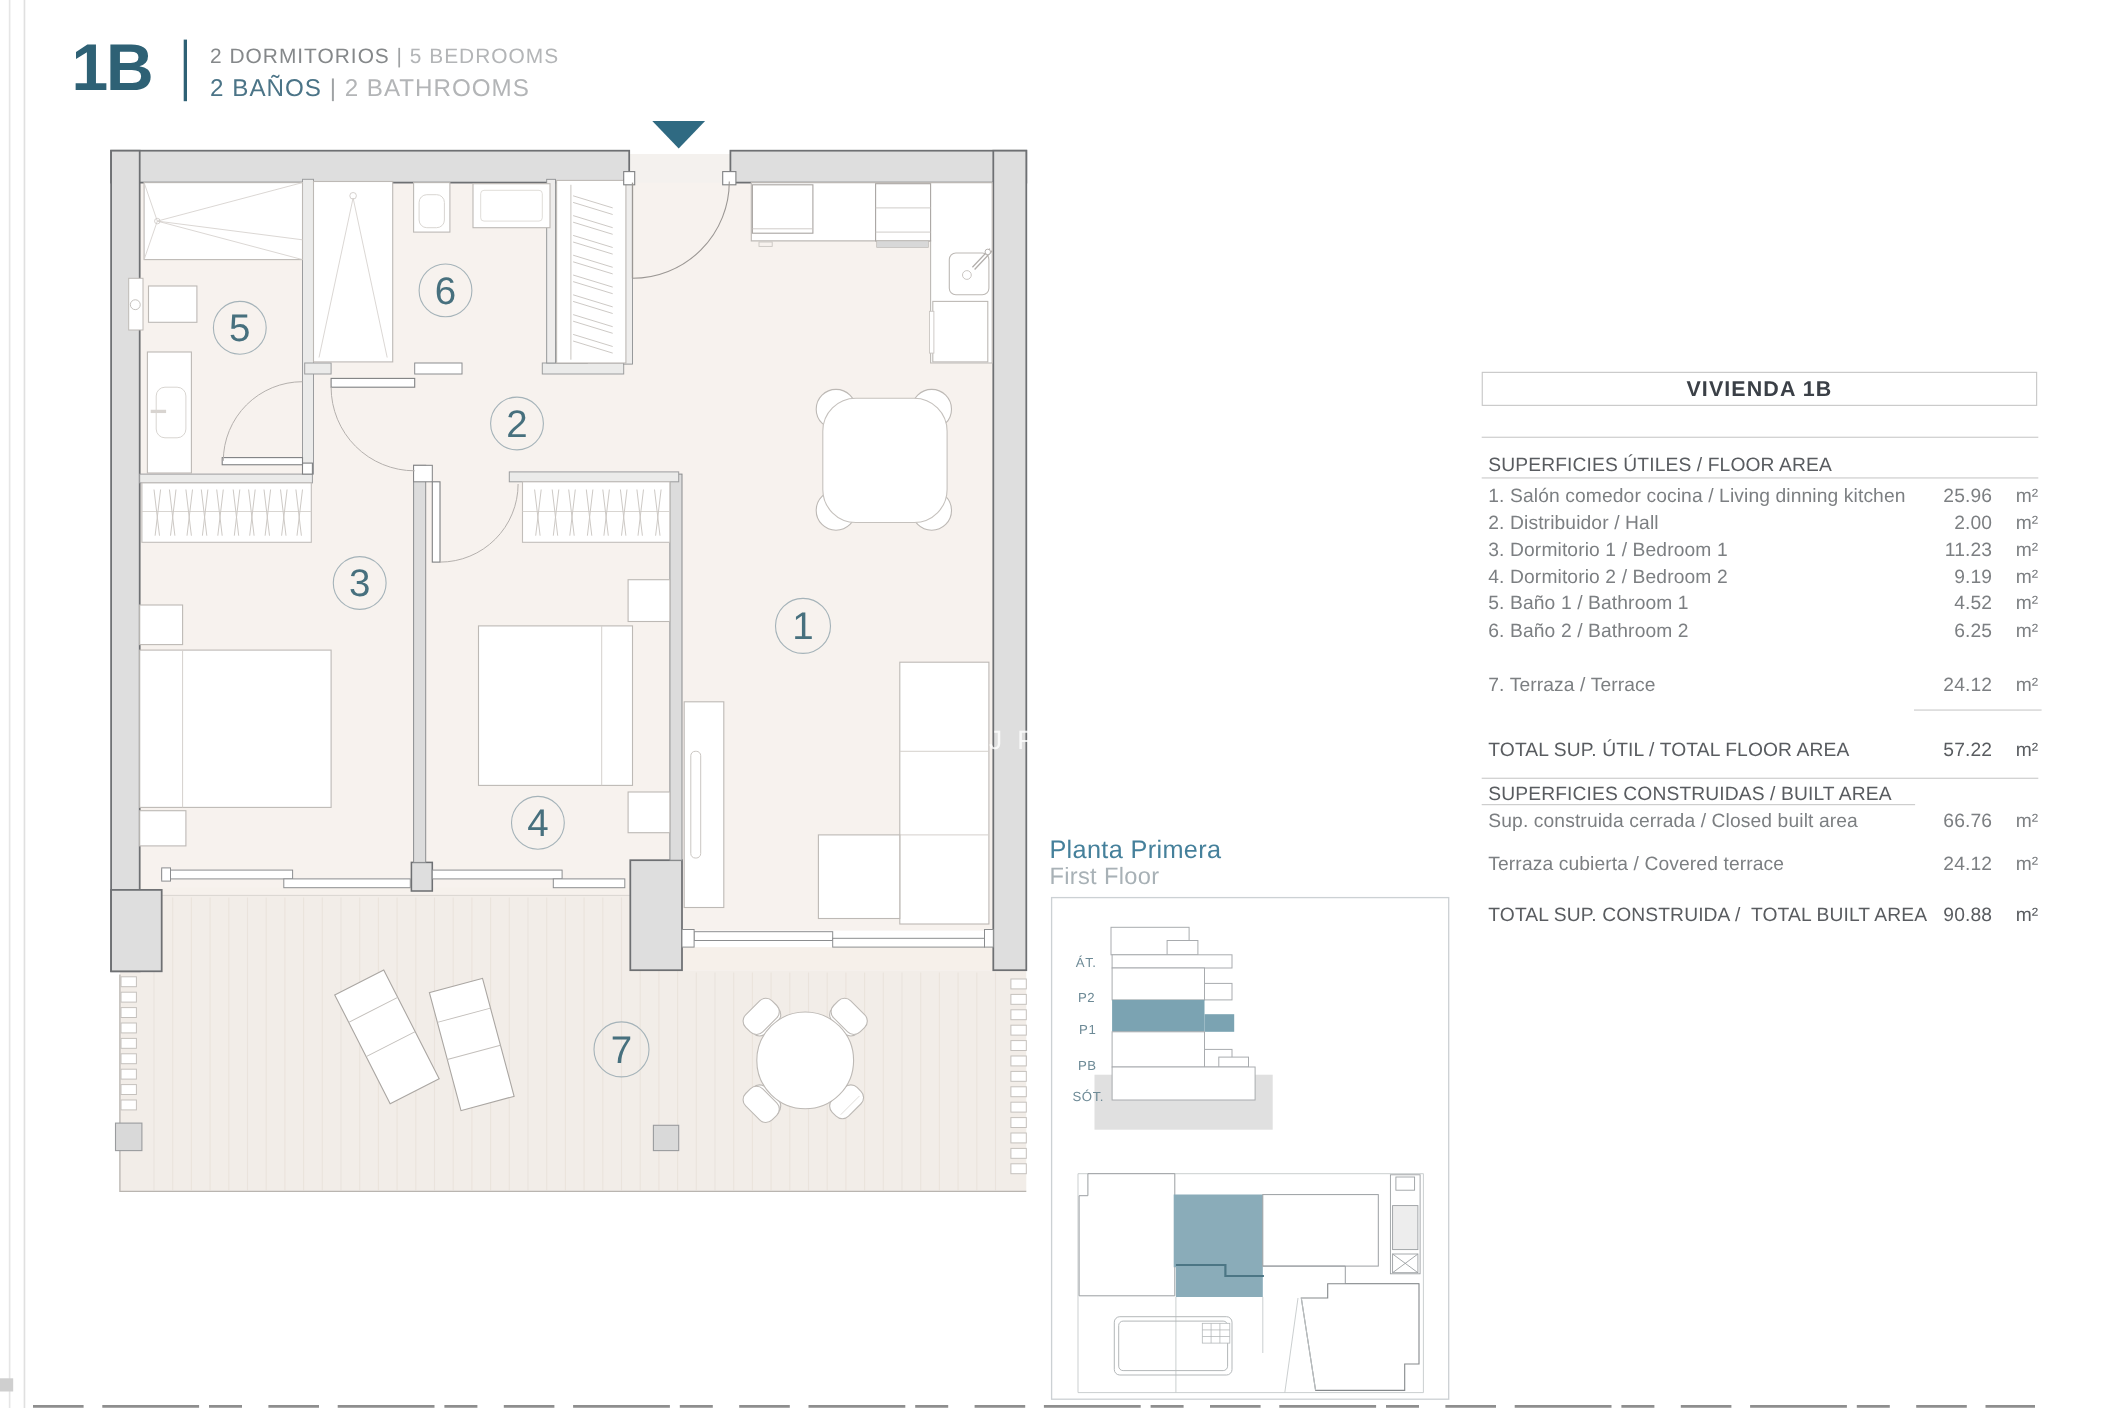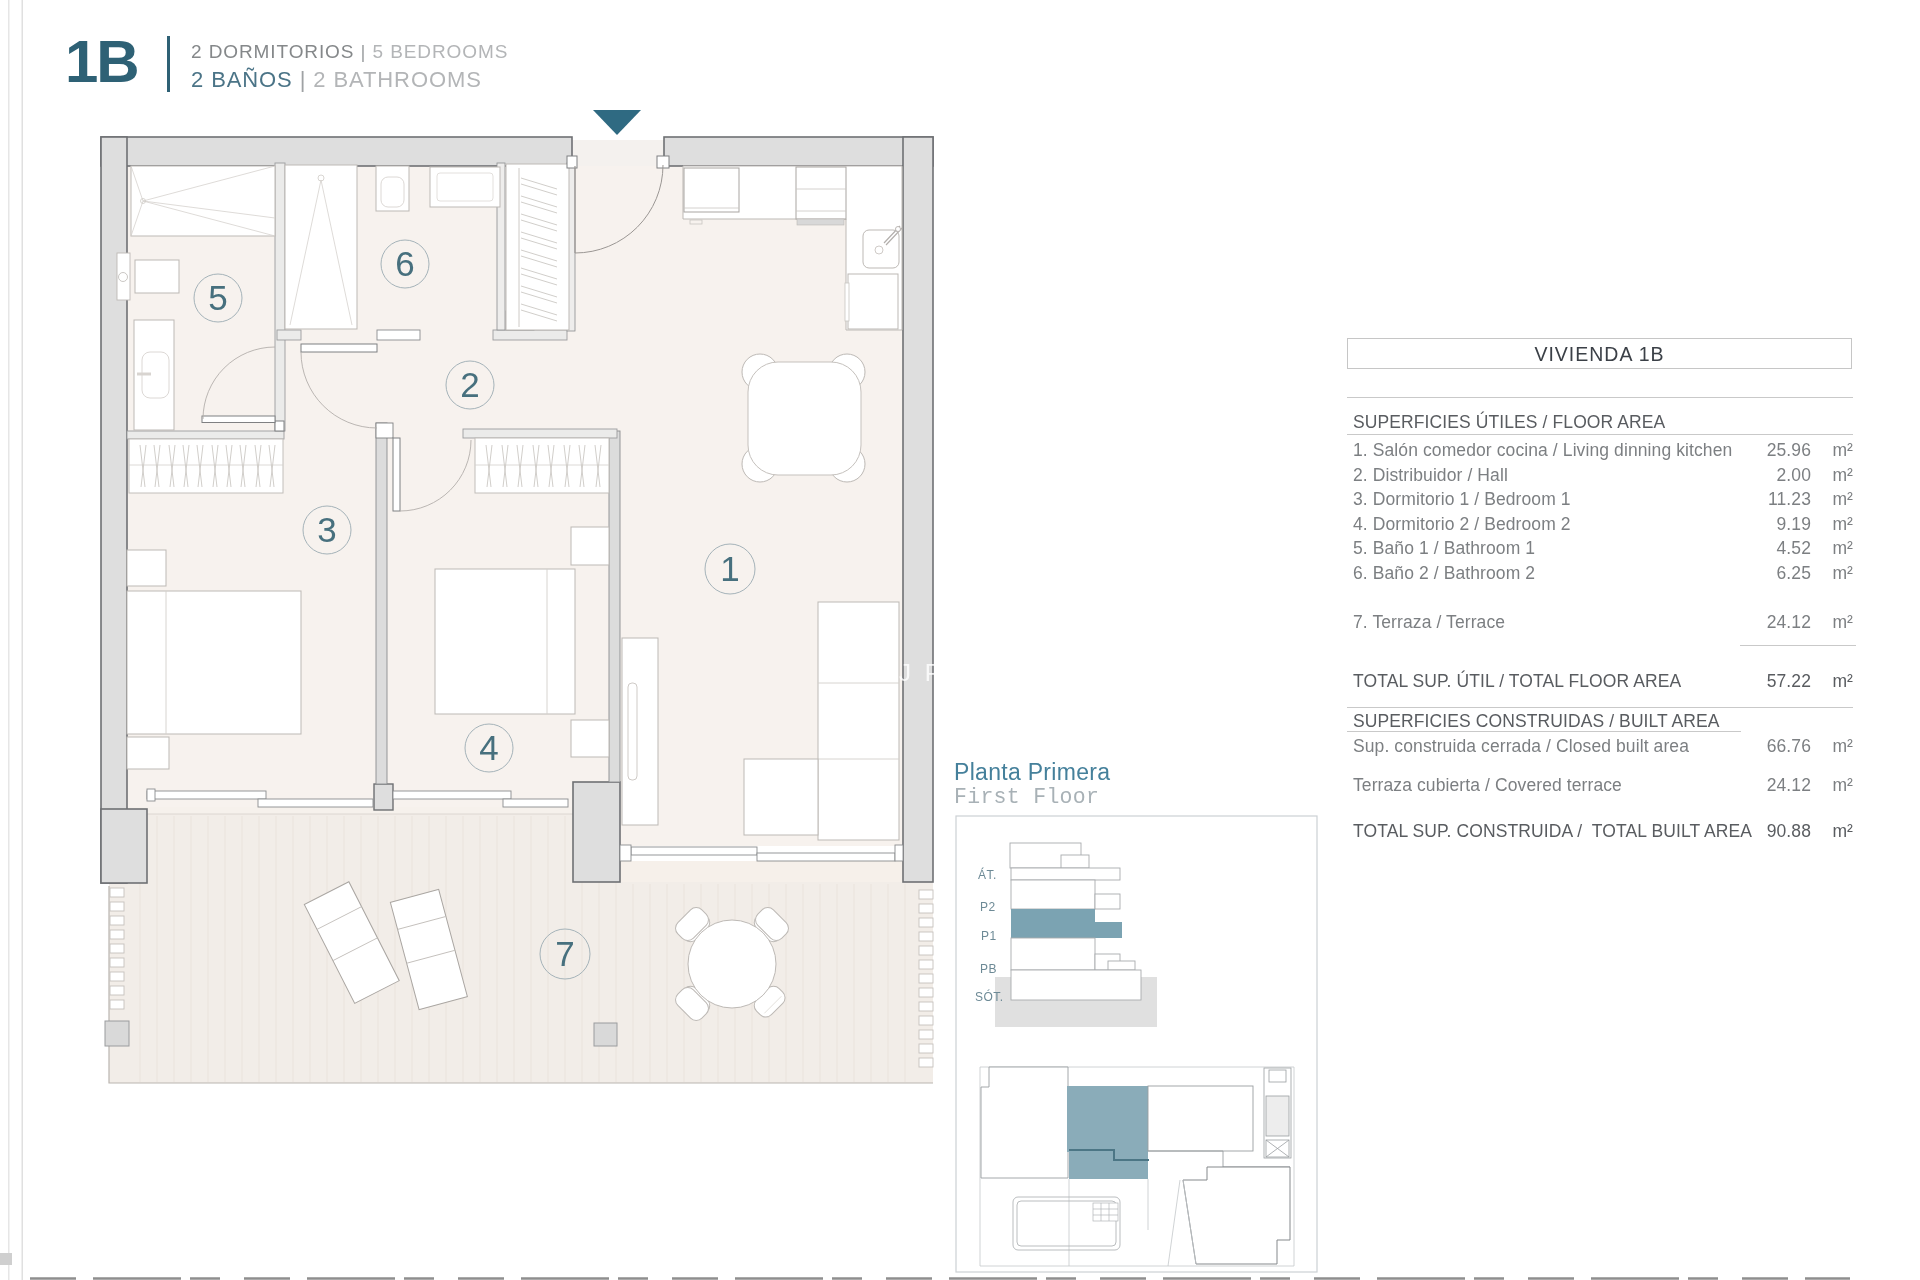--- a/index.html
+++ b/index.html
@@ -422,21 +422,21 @@
 <div class="abs" style="left:65px;top:27px;font-size:60px;font-weight:bold;color:#2e6175;letter-spacing:-2px;">1B</div>
 
 <div class="abs" style="left:167px;top:36px;width:3px;height:56px;background:#2e6175;"></div>
 
 <div class="abs" style="left:191px;top:41px;font-size:19px;letter-spacing:0.9px;color:#85888a;white-space:nowrap;">2 DORMITORIOS <span style="color:#9fa2a4">|</span> <span style="color:#b3b5b7">5 BEDROOMS</span></div>
 
 <div class="abs" style="left:191px;top:67px;font-size:22px;letter-spacing:0.9px;color:#4b7487;white-space:nowrap;">2 BAÑOS <span style="color:#9fa2a4">|</span> <span style="color:#b3b5b7">2 BATHROOMS</span></div>
 
 <div class="abs" style="left:593px;top:110px;width:0;height:0;border-left:24.5px solid transparent;border-right:24.5px solid transparent;border-top:25px solid #2f6a82;"></div>
 
-<div class="abs" style="left:1347px;top:338px;width:503px;height:29px;border:1px solid #c6c6c6;text-align:center;line-height:30px;font-size:19.5px;font-weight:normal;color:#3b4047;letter-spacing:1px;">VIVIENDA 1B</div>
+<div class="abs" style="left:1347px;top:338px;width:503px;height:29px;border:1px solid #c6c6c6;text-align:center;line-height:30px;font-size:19.5px;font-weight:bold;color:#3b4047;letter-spacing:1px;">VIVIENDA 1B</div>
 
 <div class="rowline" style="left:1347px;top:397px;width:506px;"></div>
 
 <div class="prow dark" style="top:412px;">SUPERFICIES ÚTILES / FLOOR AREA</div>
 
 <div class="rowline" style="left:1347px;top:434px;width:506px;"></div>
 
 <div class="prow" style="top:440px;">1. Salón comedor cocina / Living dinning kitchen<span class="val">25.96</span><span class="m2">m²</span></div>
 
 <div class="prow" style="top:464.5px;">2. Distribuidor / Hall<span class="val">2.00</span><span class="m2">m²</span></div>
@@ -462,15 +462,15 @@
 <div class="rowline" style="left:1347px;top:731px;width:394px;"></div>
 
 <div class="prow" style="top:736px;">Sup. construida cerrada / Closed built area<span class="val">66.76</span><span class="m2">m²</span></div>
 
 <div class="prow" style="top:727px;margin-top:48px;">Terraza cubierta / Covered terrace<span class="val">24.12</span><span class="m2">m²</span></div>
 
 <div class="prow dark" style="top:821px;">TOTAL SUP. CONSTRUIDA /&nbsp; TOTAL BUILT AREA<span class="val">90.88</span><span class="m2">m²</span></div>
 
 <div class="abs" style="left:954px;top:759px;font-size:23px;color:#45809b;letter-spacing:0.3px;">Planta Primera</div>
 
-<div class="abs" style="left:954px;top:785px;font-size:21.5px;color:#a8b1b6;letter-spacing:0.3px;font-family:Liberation Mono, monospace;">First Floor</div>
+<div class="abs" style="left:954px;top:785px;font-size:21.5px;color:#a8b1b6;letter-spacing:0.3px;">First Floor</div>
 
 </div>
 
 </body></html>

